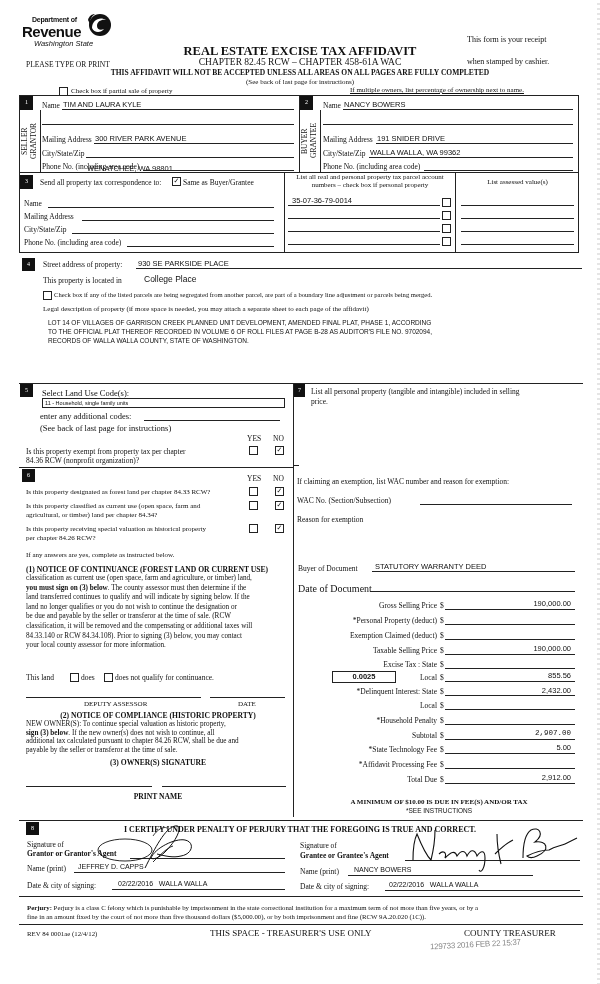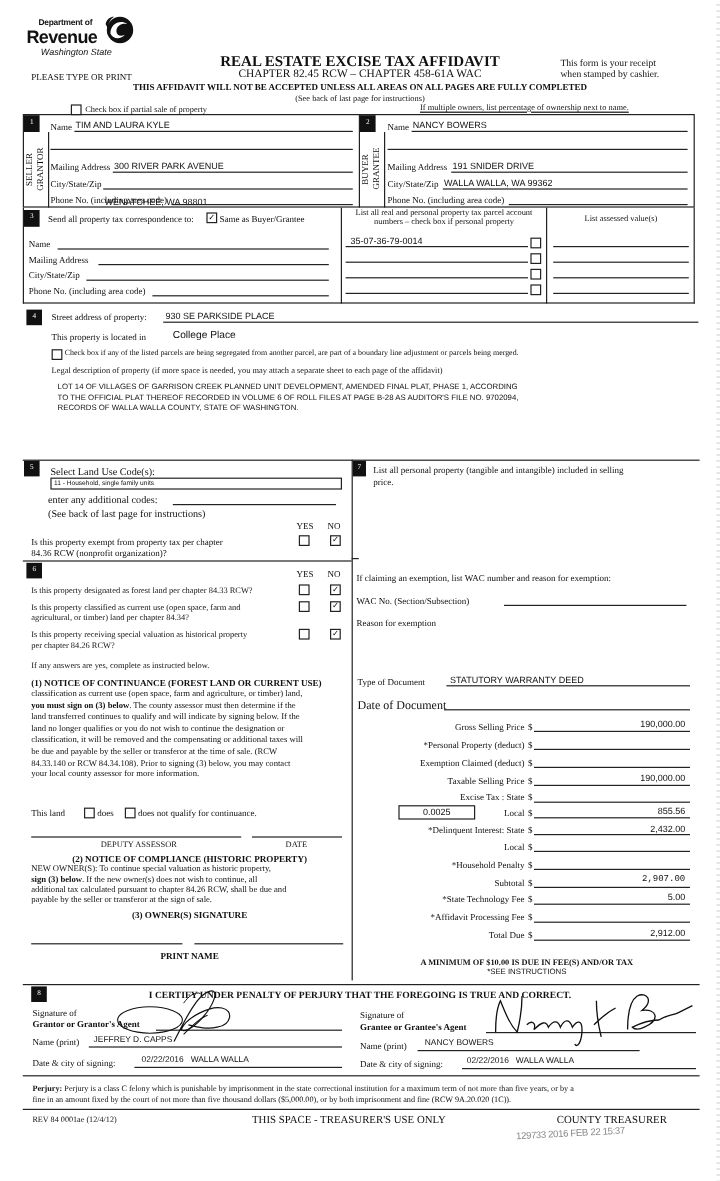--- a/index.html
+++ b/index.html
@@ -32,21 +32,21 @@
     <div class="abs" style="left:14px; top:27px; font-size:7.5px; font-style:italic;">Washington State</div>
     <svg class="abs" style="left:66px; top:0px;" width="26" height="26" viewBox="0 0 26 26">
       <circle cx="14" cy="13" r="11" fill="#111"></circle>
       <path d="M6 16 C6 8, 14 4, 20 8 C16 7, 11 9, 11 14 C11 17, 14 19, 18 17 C15 21, 8 21, 6 16 Z" fill="#fff"></path>
       <path d="M2 8 C3 4, 6 2, 9 2 C6 4, 4 7, 4 12 Z" fill="#111"></path>
     </svg>
   </div>
   <div class="abs bold ctr" style="left:150px; top:44px; width:300px; font-size:12.5px;">REAL ESTATE EXCISE TAX AFFIDAVIT</div>
   <div class="abs ctr" style="left:150px; top:57px; width:300px; font-size:9.5px;">CHAPTER 82.45 RCW – CHAPTER 458-61A WAC</div>
   <div class="lbl" style="left:26px; top:60px; font-size:7.5px;">PLEASE TYPE OR PRINT</div>
-  <div class="lbl" style="left:467px; top:48px; font-size:8px;">This form is your receipt</div>
+  <div class="lbl" style="left:467px; top:35px; font-size:8px;">This form is your receipt</div>
   <div class="lbl" style="left:467px; top:57px; font-size:8px;">when stamped by cashier.</div>
   <div class="abs bold ctr" style="left:40px; top:68px; width:520px; font-size:7.5px;">THIS AFFIDAVIT WILL NOT BE ACCEPTED UNLESS ALL AREAS ON ALL PAGES ARE FULLY COMPLETED</div>
   <div class="abs ctr" style="left:150px; top:78px; width:300px; font-size:7px;">(See back of last page for instructions)</div>
   <div class="cb" style="left:59px; top:87px;"></div>
   <div class="lbl" style="left:71px; top:87px; font-size:7px;">Check box if partial sale of property</div>
   <div class="lbl" style="left:350px; top:86px; font-size:7px; text-decoration:underline;">If multiple owners, list percentage of ownership next to name.</div>
 </div>
 
 <div class="abs" style="left:19px; top:95px; width:560px; height:78px; border:1px solid #222;"></div>
 <div class="vline" style="left:299px; top:95px; height:78px;"></div>
@@ -191,63 +191,63 @@
   <div class="cb" style="left:275px; top:524px;">✓</div>
 
   <div class="lbl" style="left:26px; top:551px; font-size:7px;">If any answers are yes, complete as instructed below.</div>
   <div class="lbl bold" style="left:26px; top:565px; font-size:7.6px;">(1) NOTICE OF CONTINUANCE  (FOREST LAND OR CURRENT USE)</div>
 
   <div style="position:absolute; left:26px; top:574px; width:264px; font-size:7.2px; line-height:9.6px;">
     <div>classification as current use (open space, farm and agriculture, or timber) land,</div>
     <div><b>you must sign on (3) below</b><span>. The county assessor must then determine if the</span></div>
     <div>land transferred continues to qualify and will indicate by signing below. If the</div>
     <div>land no longer qualifies or you do not wish to continue the designation or</div>
+    <div>be due and payable by the seller or transferor at the time of sale. (RCW</div>
     <div>classification, it will be removed and the compensating or additional taxes will</div>
-    <div>be due and payable by the seller or transferor at the time of sale. (RCW</div>
     <div>84.33.140 or RCW 84.34.108). Prior to signing (3) below, you may contact</div>
     <div>your local county assessor for more information.</div>
   </div>
 
   <div class="lbl" style="left:26px; top:673px;">This land</div>
   <div class="cb" style="left:70px; top:673px;"></div>
   <div class="lbl" style="left:81px; top:673px;">does</div>
   <div class="cb" style="left:104px; top:673px;"></div>
   <div class="lbl" style="left:115px; top:673px;">does not qualify for continuance.</div>
 
   <div class="line" style="left:26px; top:697px; width:175px;"></div>
   <div class="line" style="left:210px; top:697px; width:75px;"></div>
   <div class="lbl" style="left:84px; top:700px; font-size:7px;">DEPUTY ASSESSOR</div>
   <div class="lbl" style="left:238px; top:700px; font-size:7px;">DATE</div>
 
   <div class="abs bold ctr" style="left:26px; top:711px; width:264px; font-size:7.6px;">(2) NOTICE OF COMPLIANCE (HISTORIC PROPERTY)</div>
   <div style="position:absolute; left:26px; top:720px; width:264px; font-size:7.2px; line-height:8.6px;">
     <div>NEW OWNER(S): To continue special valuation as historic property,</div>
     <div><b>sign (3) below</b><span>. If the new owner(s) does not wish to continue, all</span></div>
     <div>additional tax calculated pursuant to chapter 84.26 RCW, shall be due and</div>
-    <div>payable by the seller or transferor at the sign of sale.</div>
+    <div>payable by the seller or transferor at the time of sale.</div>
   </div>
   <div class="abs bold ctr" style="left:26px; top:758px; width:264px; font-size:7.6px;">(3)  OWNER(S) SIGNATURE</div>
   <div class="line" style="left:26px; top:786px; width:126px;"></div>
   <div class="line" style="left:162px; top:786px; width:124px;"></div>
   <div class="abs bold ctr" style="left:26px; top:792px; width:264px; font-size:7.6px;">PRINT NAME</div>
 </div>
 
 <div>
   <div class="numbox" style="left:294px; top:384px; width:11px;">7</div>
   <div class="lbl" style="left:311px; top:387px; font-size:7.5px;">List all  personal property (tangible and intangible) included in selling</div>
   <div class="lbl" style="left:311px; top:397px; font-size:7.5px;">price.</div>
   <div class="abs" style="left:300px; top:408px; width:280px; height:52px;"></div>
   <div class="hline" style="left:293px; top:465px; width:6px;"></div>
   <div class="lbl" style="left:297px; top:477px; font-size:7.5px;">If claiming an exemption, list WAC number and reason for exemption:</div>
   <div class="lbl" style="left:297px; top:496px; font-size:7.5px;">WAC No. (Section/Subsection)</div>
   <div class="line" style="left:420px; top:504px; width:152px;"></div>
   <div class="lbl" style="left:297px; top:515px; font-size:7.5px;">Reason for exemption</div>
   <div class="abs" style="left:297px; top:525px; width:278px; height:30px;"></div>
 
-  <div class="lbl" style="left:298px; top:564px; font-size:7.5px;">Type of Document</div>
+  <div class="lbl" style="left:298px; top:564px; font-size:7.5px;">Buyer of Document</div>
   <div class="val" style="left:375px; top:562px;">STATUTORY WARRANTY DEED</div>
   <div class="line" style="left:372px; top:571px; width:203px;"></div>
   <div class="lbl" style="left:298px; top:583px; font-size:10px;">Date of Document</div>
   <div class="line" style="left:370px; top:591px; width:205px;"></div>
 
   <div>
     <div class="lbl rt" style="left:290px; top:601px; width:147px;">Gross Selling Price</div>
     <div class="lbl" style="left:440px; top:601px;">$</div>
     <div class="val rt" style="left:445px; top:599px; width:126px;">190,000.00</div>
     <div class="line" style="left:445px; top:609px; width:130px;"></div>
@@ -268,21 +268,21 @@
     <div class="val rt" style="left:445px; top:644px; width:126px;">190,000.00</div>
     <div class="line" style="left:445px; top:654px; width:130px;"></div>
   </div>
   <div>
     <div class="lbl rt" style="left:290px; top:660px; width:147px;">Excise Tax : State</div>
     <div class="lbl" style="left:440px; top:660px;">$</div>
     <div class="val rt" style="left:445px; top:686px; width:126px;">2,432.00</div>
     <div class="line" style="left:445px; top:668px; width:130px;"></div>
   </div>
   <div>
-    <div class="abs sans ctr" style="left:332px; top:671px; width:64px; height:12px; border:1px solid #222; font-size:7.5px; line-height:10px;">0.0025</div>
+    <div class="abs sans ctr" style="left:332px; top:671px; width:64px; height:12px; border:1px solid #222; font-size:7.5px; line-height:10px;font-weight:bold;">0.0025</div>
     <div class="lbl rt" style="left:398px; top:673px; width:39px;">Local</div>
     <div class="lbl" style="left:440px; top:673px;">$</div>
     <div class="val rt" style="left:445px; top:671px; width:126px;">855.56</div>
     <div class="line" style="left:445px; top:681px; width:130px;"></div>
   </div>
   <div>
     <div class="lbl rt" style="left:290px; top:687px; width:147px;">*Delinquent Interest: State</div>
     <div class="lbl" style="left:440px; top:687px;">$</div>
     <div class="line" style="left:445px; top:695px; width:130px;"></div>
   </div>

